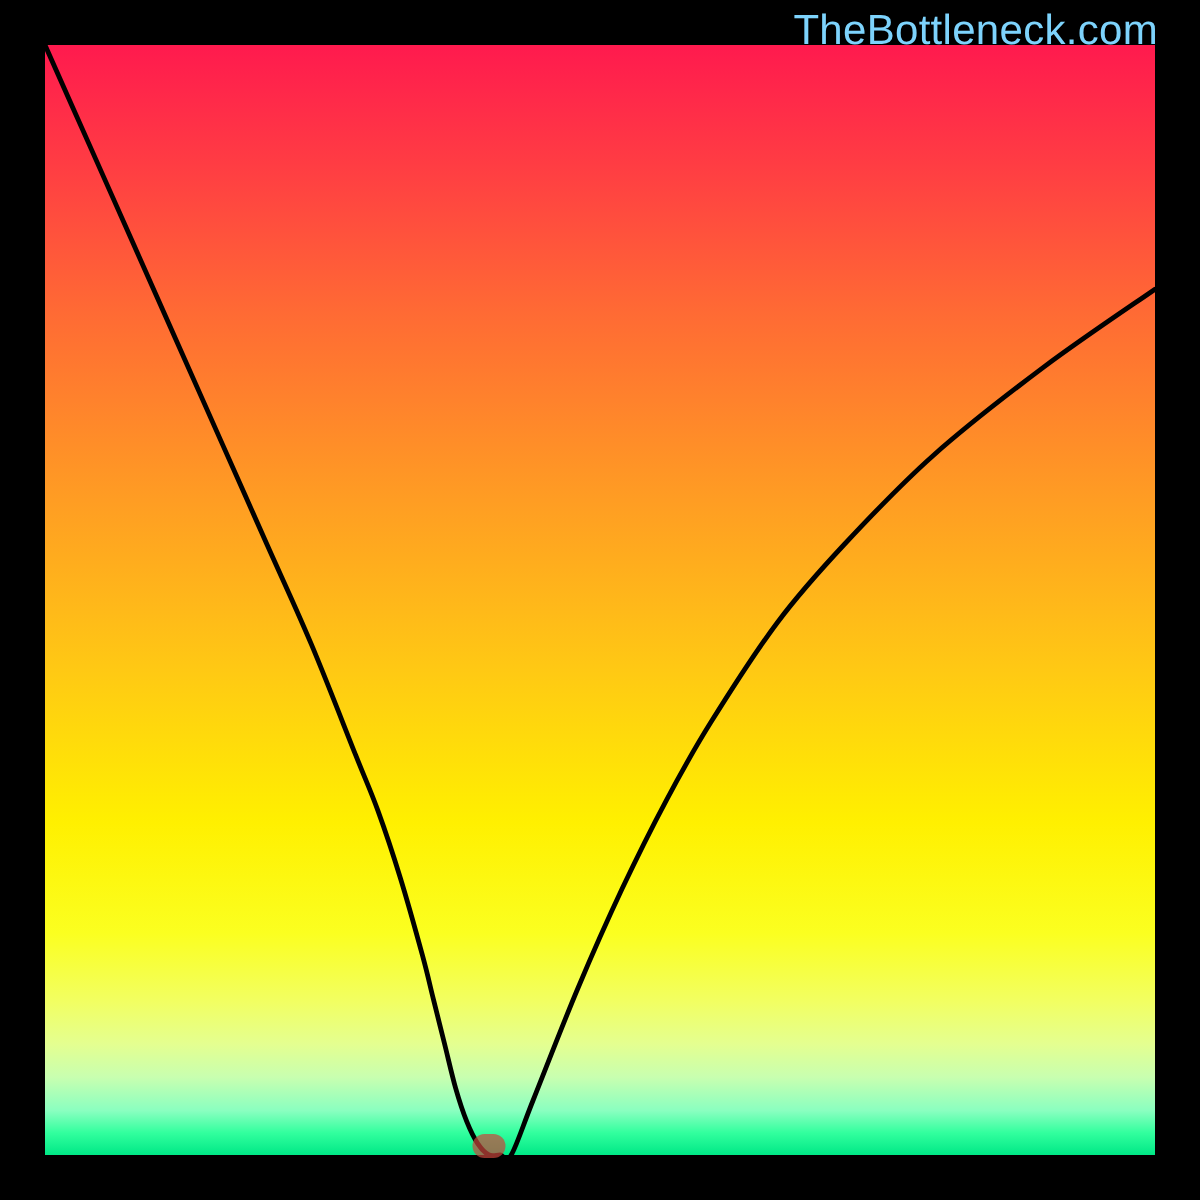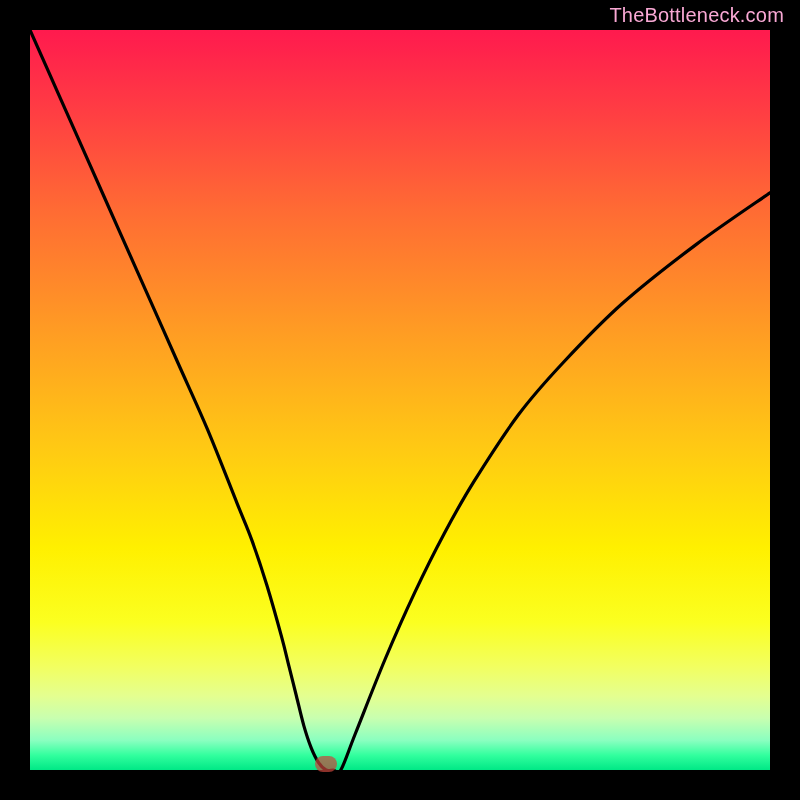--- a/index.html
+++ b/index.html
@@ -6,24 +6,24 @@
   html, body { width: 800px; height: 800px; overflow: hidden; background: #000; }
   .stage {
     position: relative;
     width: 800px;
     height: 800px;
     background: #000;
   }
   .watermark {
     position: absolute;
     top: 4px;
-    right: 16px;
+    right: 28px;
     font-family: Arial, Helvetica, sans-serif;
-    font-size: 20px;
-    color: #f9a8d4;
+    font-size: 28px;
+    color: #7dd3fc;
     letter-spacing: 0.2px;
     user-select: none;
   }
   .plot-frame {
     position: absolute;
     left: 30px;
     top: 30px;
     width: 740px;
     height: 740px;
   }

